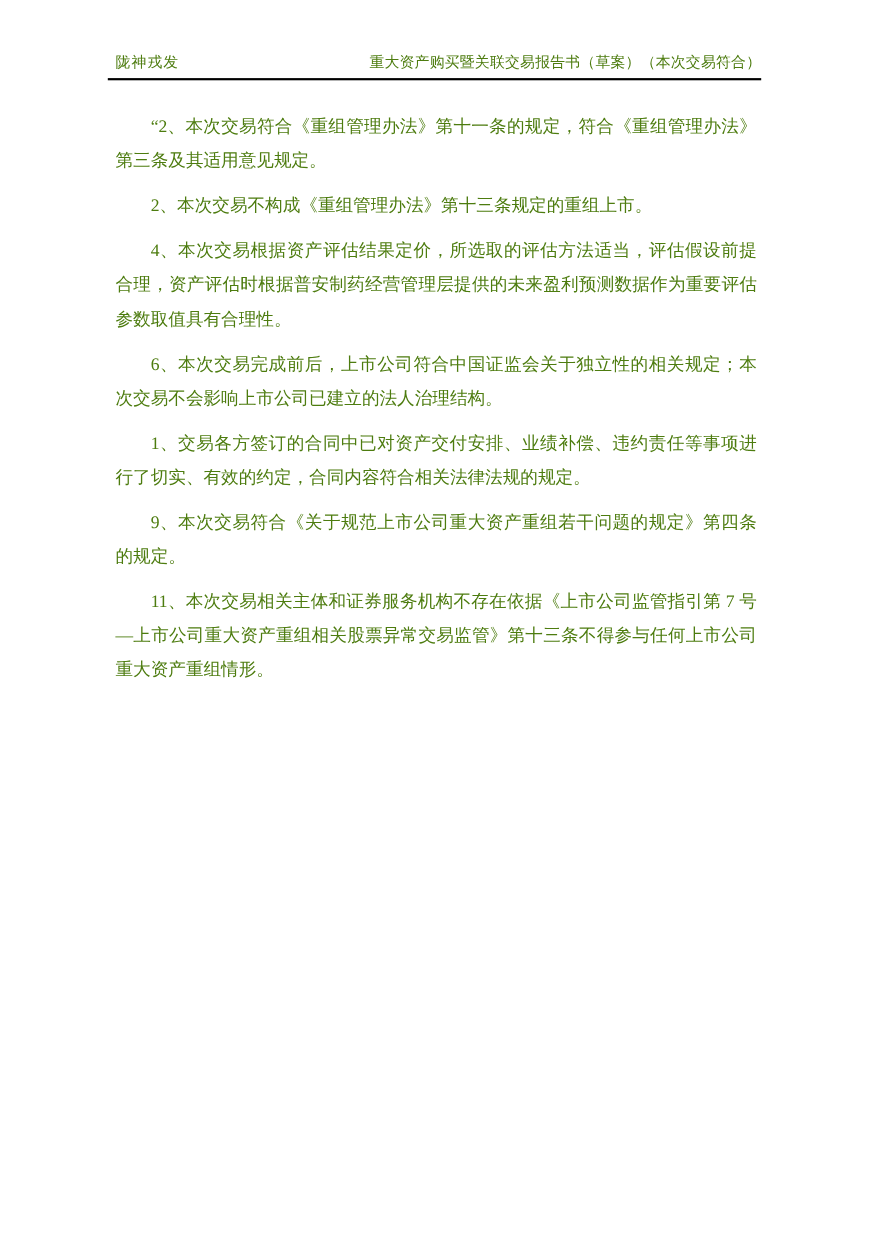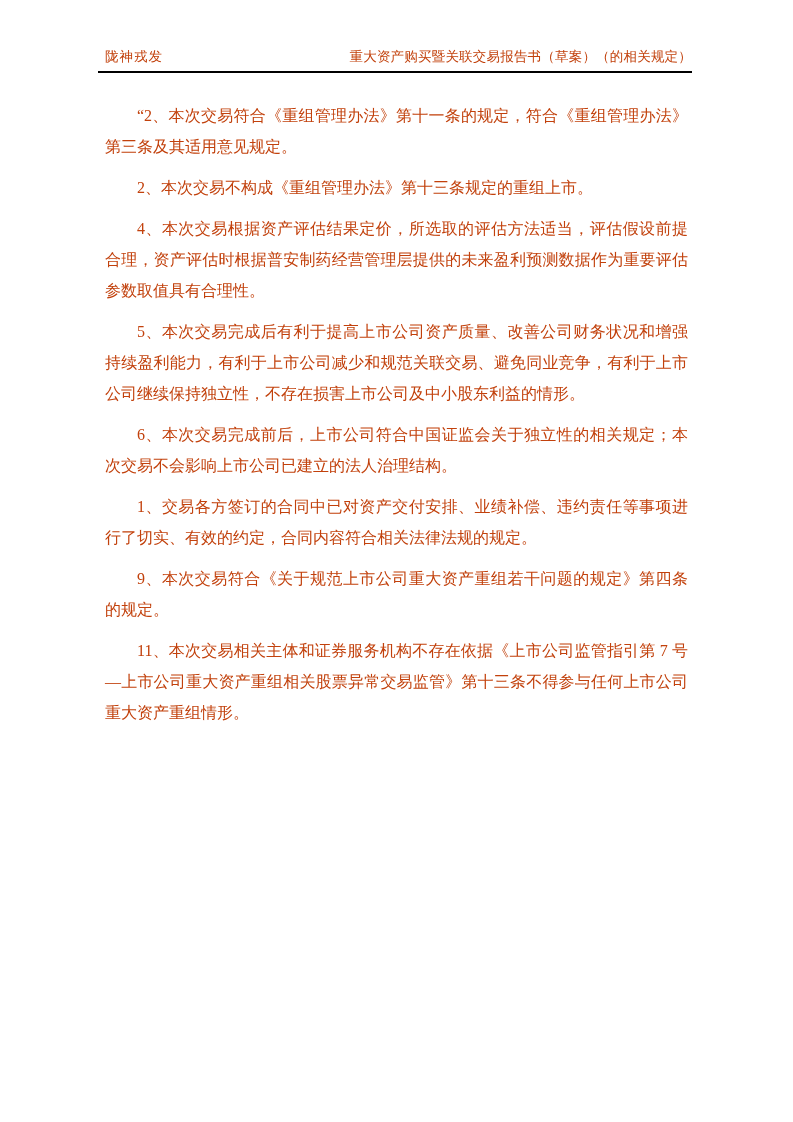--- a/index.html
+++ b/index.html
@@ -5,21 +5,21 @@
   html, body {
     margin: 0;
     padding: 0;
     background: #ffffff;
   }
   .page {
     position: relative;
     width: 793px;
     height: 960px;
     background: #ffffff;
-    color: #c2410c;
+    color: #4d7c0f;
     font-family: "Liberation Serif", "DejaVu Serif", serif;
     overflow: hidden;
   }
   .page-header {
     position: absolute;
     left: 98px;
     top: 48px;
     width: 594px;
     display: flex;
     justify-content: space-between;
@@ -56,28 +56,27 @@
     font-weight: bold;
   }
 </style>
 </head>
 <body>
 
 <div class="page">
 
   <header class="page-header">
     <span class="hdr-left">陇神戎发</span>
-    <span class="hdr-right">重大资产购买暨关联交易报告书（草案）（的相关规定）</span>
+    <span class="hdr-right">重大资产购买暨关联交易报告书（草案）（本次交易符合）</span>
   </header>
 
   <main class="doc-body">
     <p>“2、本次交易符合《重组管理办法》第十一条的规定，符合《重组管理办法》第三条及其适用意见规定。</p>
     <p>2、本次交易不构成《重组管理办法》第十三条规定的重组上市。</p>
     <p>4、本次交易根据资产评估结果定价，所选取的评估方法适当，评估假设前提合理，资产评估时根据普安制药经营管理层提供的未来盈利预测数据作为重要评估参数取值具有合理性。</p>
-    <p>5、本次交易完成后有利于提高上市公司资产质量、改善公司财务状况和增强持续盈利能力，有利于上市公司减少和规范关联交易、避免同业竞争，有利于上市公司继续保持独立性，不存在损害上市公司及中小股东利益的情形。</p>
     <p>6、本次交易完成前后，上市公司符合中国证监会关于独立性的相关规定；本次交易不会影响上市公司已建立的法人治理结构。</p>
     <p>1、交易各方签订的合同中已对资产交付安排、业绩补偿、违约责任等事项进行了切实、有效的约定，合同内容符合相关法律法规的规定。</p>
     <p>9、本次交易符合《关于规范上市公司重大资产重组若干问题的规定》第四条的规定。</p>
     <p>11、本次交易相关主体和证券服务机构不存在依据《上市公司监管指引第 7 号—上市公司重大资产重组相关股票异常交易监管》第十三条不得参与任何上市公司重大资产重组情形。</p>
   </main>
 
   <footer class="page-footer">
     <span>359 / 371</span>
   </footer>
 

